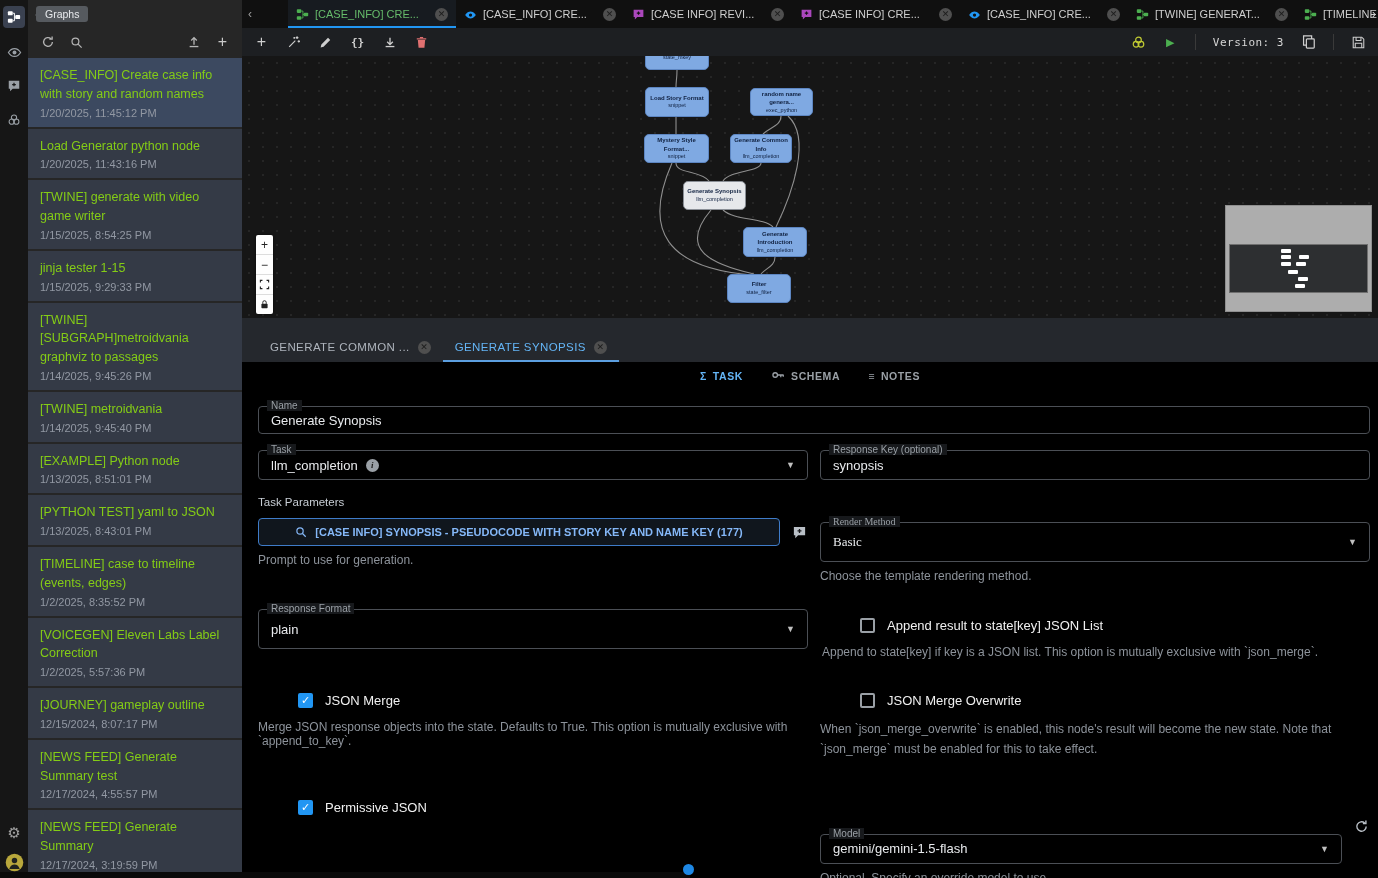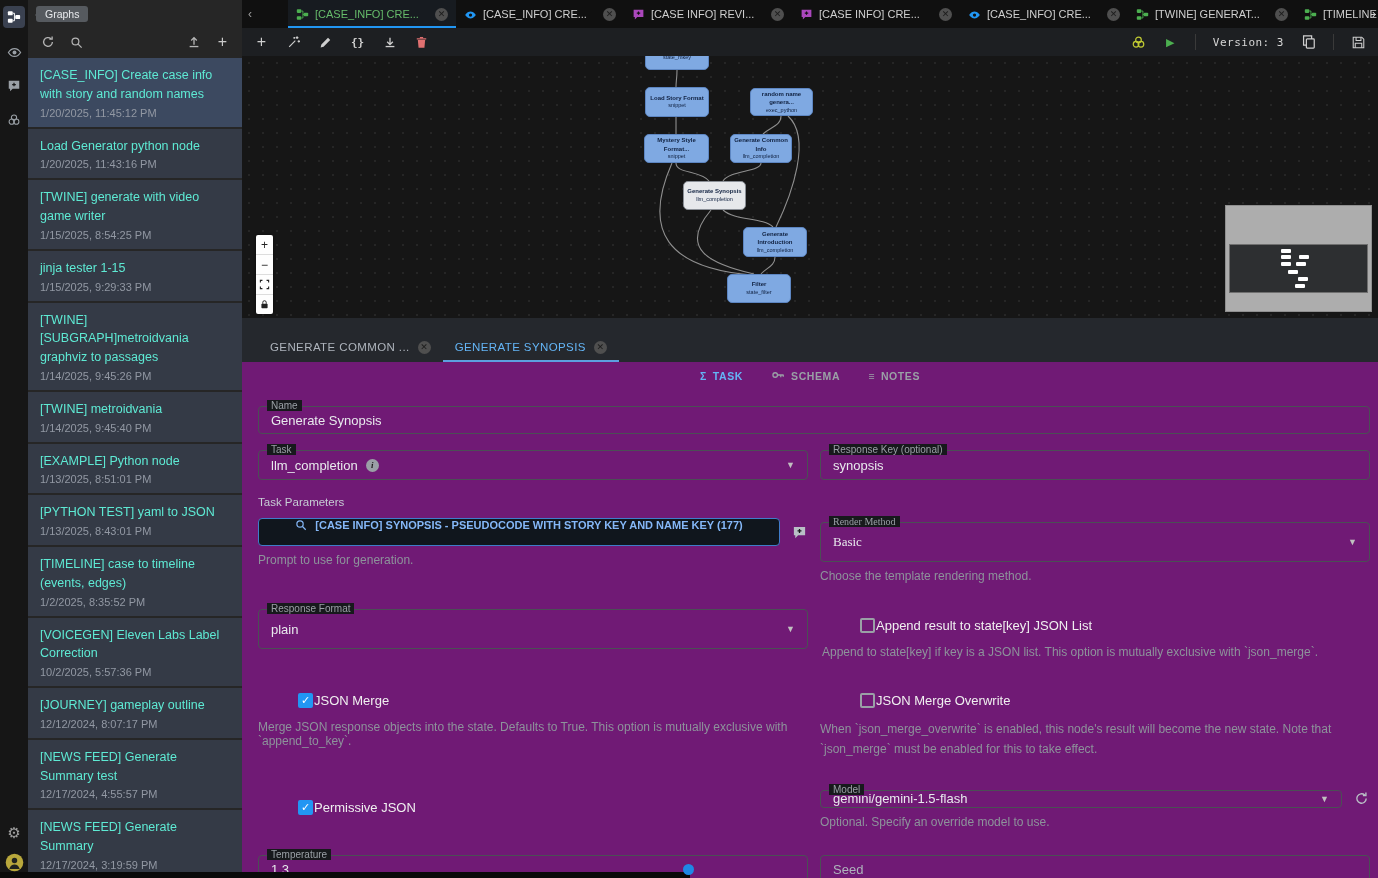--- a/index.html
+++ b/index.html
@@ -19,21 +19,21 @@
   .sb-tooltip{position:absolute;left:8px;top:6px;background:#565a5f;color:#e8eaed;font-size:10.5px;
               padding:2px 9px;border-radius:3px;z-index:2;}
   .sb-tooltip::before{content:"";position:absolute;left:-5px;top:5px;border:4px solid transparent;border-right-color:#565a5f;}
   .sb-toolbar{height:28px;display:flex;align-items:center;padding:0 12px;color:#b5b5b5;gap:14px;}
   .sb-toolbar .sp{flex:1;}
   .sb-toolbar .ic{width:15px;height:15px;display:flex;align-items:center;justify-content:center;}
   .sb-toolbar .plus{font-size:16px;color:#c9c9c9;}
   .sb-list{position:absolute;top:58px;left:0;right:0;bottom:0;display:flex;flex-direction:column;gap:2px;overflow:hidden;}
   .sb-item{background:#343a46;padding:8px 12px;cursor:pointer;}
   .sb-item.selected{background:#3c4960;}
-  .sb-item .name{font-size:12.5px;color:#5eead4;line-height:1.5;}
+  .sb-item .name{font-size:12.5px;color:#84cc16;line-height:1.5;}
   .sb-item .time{font-size:11px;color:#9298a3;margin-top:3px;}
   
   .main{position:absolute;left:242px;top:0;right:0;bottom:0;}
   .tabbar{height:28px;background:#101010;display:flex;align-items:stretch;position:relative;}
   .tab-chev{width:16px;display:flex;align-items:center;justify-content:center;color:#9e9e9e;font-size:12px;}
   .tab{width:152px;display:flex;align-items:center;gap:6px;padding:0 8px;font-size:11px;color:#cfcfcf;
        white-space:nowrap;overflow:hidden;cursor:pointer;flex:none;}
   .tab.active{background:#171b20;color:#66bb6a;box-shadow:inset 0 -2px 0 #2196f3;}
   .tab .ticon{width:13px;height:13px;flex:none;display:flex;}
   .tab .tlabel{overflow:hidden;text-overflow:ellipsis;flex:1;}
@@ -61,21 +61,21 @@
   .node.selected{background:#e6e8eb;border-color:#8a8f96;}
   .controls{position:absolute;left:14px;top:179px;width:17px;background:#fefefe;border-radius:2px;
             box-shadow:0 0 3px rgba(0,0,0,.6);}
   .controls .cbtn{height:19px;display:flex;align-items:center;justify-content:center;color:#222;
                   font-size:12px;border-bottom:1px solid #ddd;cursor:pointer;}
   .controls .cbtn:last-child{border-bottom:none;}
   .minimap{position:absolute;right:6px;top:149px;width:147px;height:107px;background:#adadad;border:1px solid #8f8f8f;box-sizing:border-box;}
   .mm-band{position:absolute;left:3px;right:3px;top:38px;height:47px;background:#2d2f31;border:1px solid #6f6f6f;}
   .mm-node{position:absolute;background:#fff;width:10px;height:4px;border-radius:1px;}
   
-  .panel{position:absolute;top:318px;left:0;right:0;bottom:0;background:#701a75;}
+  .panel{position:absolute;top:318px;left:0;right:0;bottom:0;background:#000000;}
   .ptabs{height:44px;background:#25282d;display:flex;align-items:flex-end;padding-left:16px;}
   .ptab{height:30px;display:flex;align-items:center;gap:8px;padding:0 12px;font-size:11.5px;letter-spacing:.4px;
         color:#aeb4bc;position:relative;cursor:pointer;}
   .ptab.active{color:#64b5f6;}
   .ptab.active::after{content:"";position:absolute;left:0;right:0;bottom:0;height:2px;background:#5c9fe0;}
   .ptab .tclose{width:13px;height:13px;border-radius:50%;background:#4f4f4f;color:#1c1c1c;font-size:9px;
                 line-height:13px;text-align:center;}
   .subtabs{height:28px;display:flex;align-items:center;justify-content:center;gap:28px;}
   .subtab{display:flex;align-items:center;gap:6px;font-size:10.5px;font-weight:bold;letter-spacing:.6px;
           color:#9aa0a6;cursor:pointer;}
@@ -86,24 +86,24 @@
   .fld{position:relative;border:1px solid #4b4f55;border-radius:4px;height:28px;display:flex;align-items:center;
        padding:0 12px;font-size:13px;color:#e8eaed;box-sizing:border-box;}
   .fld.h40{height:40px;}
   .fld .lbl{position:absolute;top:-7px;left:8px;background:#17191c;padding:0 4px;font-size:10px;color:#9aa0a6;}
   .fld .arrow{margin-left:auto;color:#c0c0c0;font-size:9px;}
   .fld .ph{color:#aeb4bc;}
   .help{font-size:12px;color:#8d939b;margin-top:7px;}
   .seclabel{font-size:11.5px;color:#c7cdd4;margin:16px 0 10px;}
   .prompt-row{display:flex;align-items:center;gap:10px;}
   .prompt-btn{flex:1;height:26px;border:1px solid #3f7cc9;border-radius:4px;background:#10161d;
-              display:flex;align-items:flex-start;justify-content:center;gap:8px;color:#85b8f8;
+              display:flex;align-items:center;justify-content:center;gap:8px;color:#85b8f8;
               font-size:11px;font-weight:bold;cursor:pointer;white-space:nowrap;overflow:hidden;}
   .icon-btn{width:18px;height:18px;color:#b9bfc6;display:flex;align-items:center;justify-content:center;cursor:pointer;}
-  .chkrow{display:flex;align-items:center;gap:1px;cursor:pointer;padding-left:40px;}
+  .chkrow{display:flex;align-items:center;gap:12px;cursor:pointer;padding-left:40px;}
   .box{width:15px;height:15px;border:2px solid #9aa0a6;border-radius:2px;box-sizing:border-box;flex:none;
        display:flex;align-items:center;justify-content:center;font-size:11px;color:#fff;}
   .chkrow.checked .box{background:#2196f3;border-color:#2196f3;}
   .chkrow .box .mark{visibility:hidden;}
   .chkrow.checked .box .mark{visibility:visible;}
   .chklabel{font-size:13px;color:#f0f0f0;}
   .model-row{display:flex;align-items:center;gap:10px;}
   .info-i{width:13px;height:13px;border-radius:50%;background:#9aa0a6;color:#1b1b1b;font-size:9px;font-weight:bold;
           display:inline-flex;align-items:center;justify-content:center;margin-left:8px;font-family:"Liberation Serif",serif;font-style:italic;}
   .hstrip{position:absolute;left:0;bottom:0;width:690px;height:6px;background:#0a0a0a;z-index:6;}
@@ -215,25 +215,25 @@
         <div class="sb-item">
           <div class="name">[PYTHON TEST] yaml to JSON</div>
           <div class="time">1/13/2025, 8:43:01 PM</div>
         </div>
         <div class="sb-item">
           <div class="name">[TIMELINE] case to timeline (events, edges)</div>
           <div class="time">1/2/2025, 8:35:52 PM</div>
         </div>
         <div class="sb-item">
           <div class="name">[VOICEGEN] Eleven Labs Label Correction</div>
-          <div class="time">10/2/2025, 5:57:36 PM</div>
+          <div class="time">1/2/2025, 5:57:36 PM</div>
         </div>
         <div class="sb-item">
           <div class="name">[JOURNEY] gameplay outline</div>
-          <div class="time">12/12/2024, 8:07:17 PM</div>
+          <div class="time">12/15/2024, 8:07:17 PM</div>
         </div>
         <div class="sb-item">
           <div class="name">[NEWS FEED] Generate Summary test</div>
           <div class="time">12/17/2024, 4:55:57 PM</div>
         </div>
         <div class="sb-item">
           <div class="name">[NEWS FEED] Generate Summary</div>
           <div class="time">12/17/2024, 3:19:59 PM</div>
         </div>
       </div>
@@ -591,21 +591,21 @@
           <div class="col" style="padding-top:10px;">
             <div class="chkrow checked">
               <span class="box">
                   <span class="mark">✓</span>
                 </span>
               <span class="chklabel">Permissive JSON</span>
             </div>
           </div>
           <div class="col">
             <div class="model-row">
-              <div class="fld" style="height:18px;flex:1;">
+              <div class="fld" style="height:30px;flex:1;margin-top:44px;">
                 <span class="lbl">Model</span>
                 <span>gemini/gemini-1.5-flash</span>
                 <span class="arrow">▼</span>
               </div>
               <span class="icon-btn">
                 <svg viewBox="0 0 16 16" width="15" height="15" fill="none" stroke="currentColor" stroke-width="1.5">
                     <path d="M13 8a5 5 0 1 1-1.6-3.7"></path>
                     <path d="M12.7 1.6v3.2H9.5"></path>
                   </svg>
               </span>

